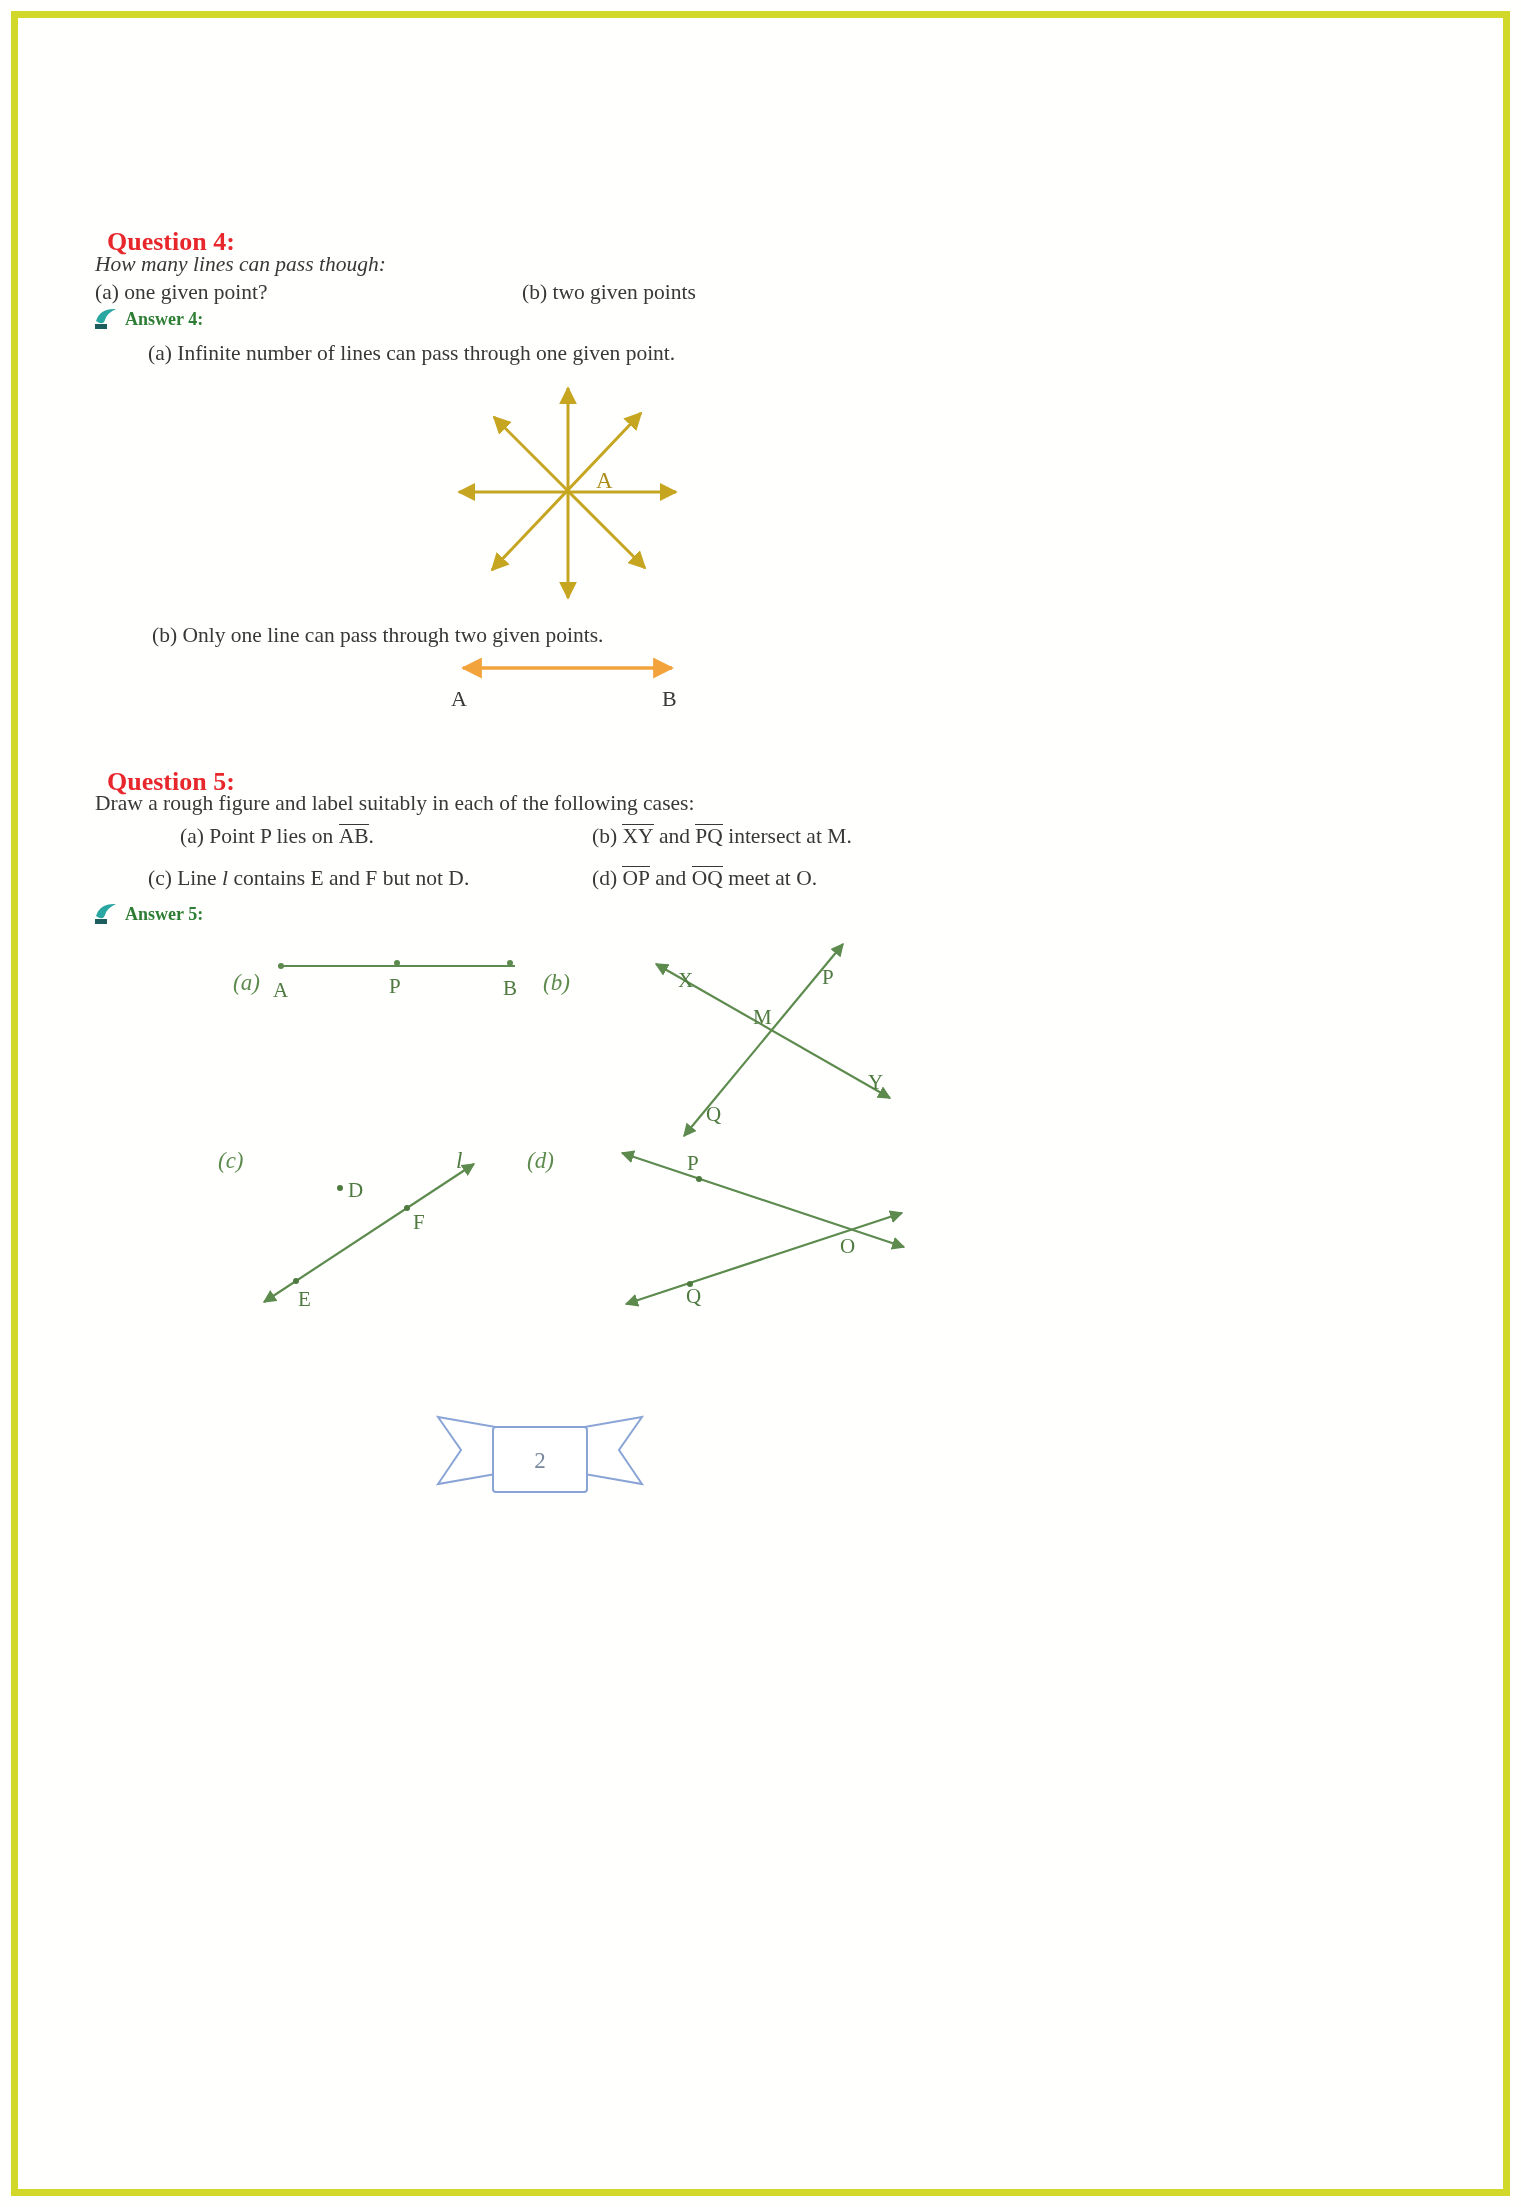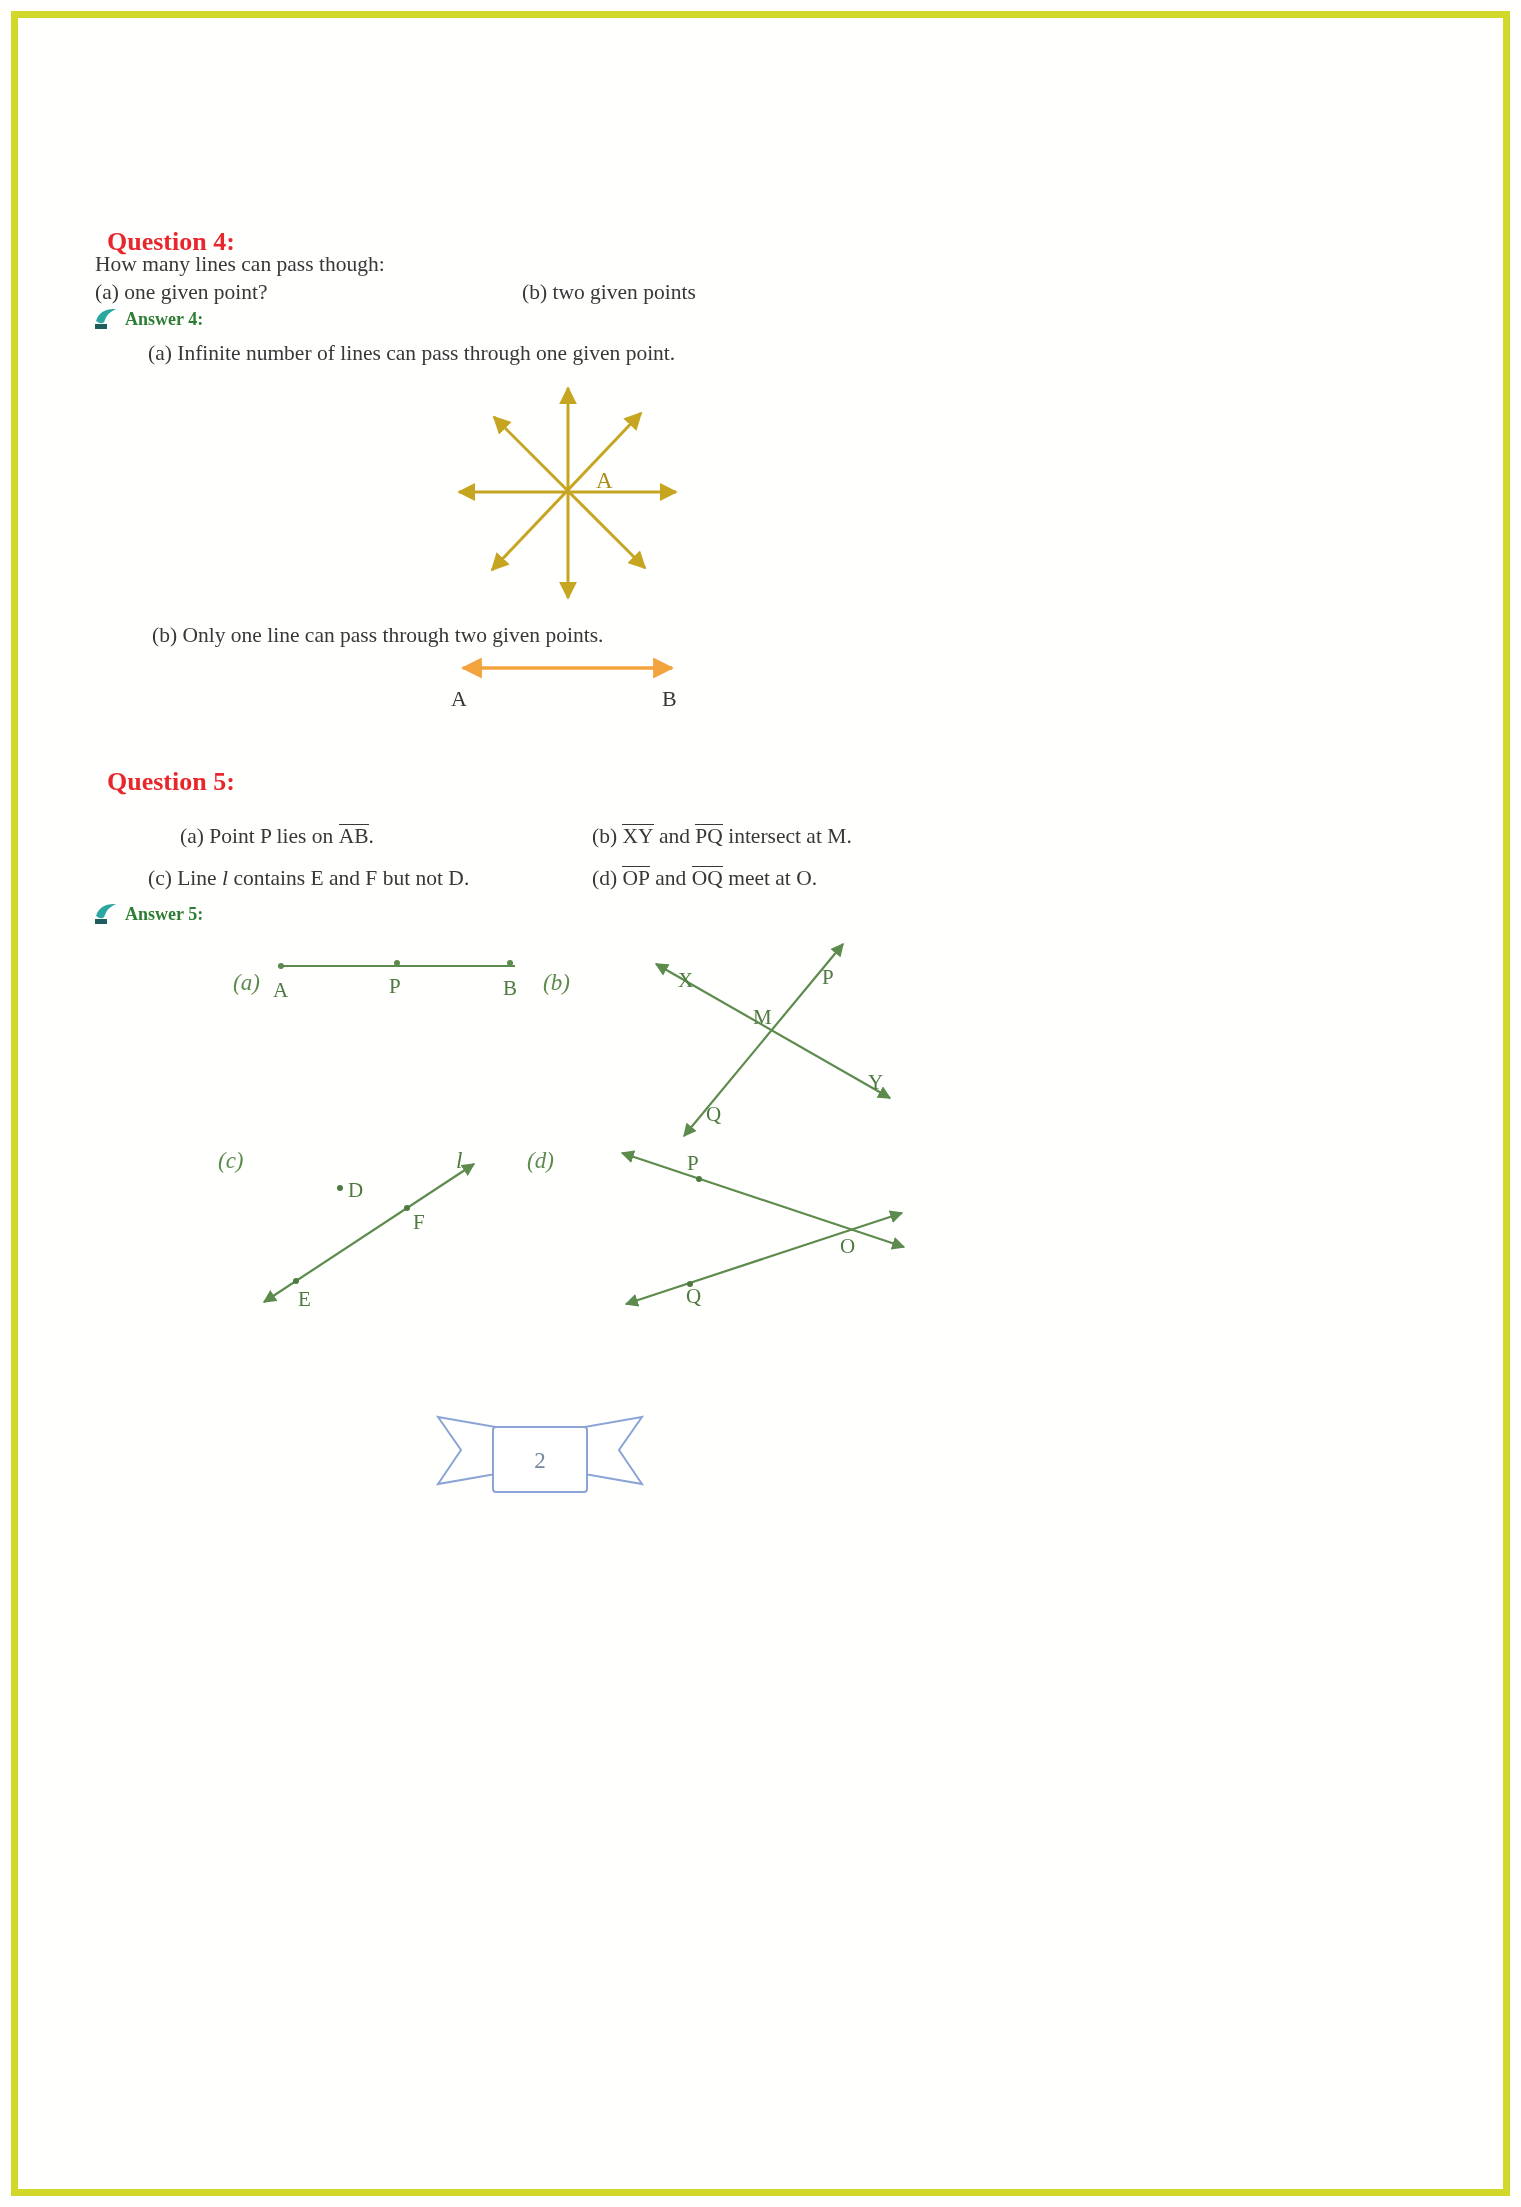--- a/index.html
+++ b/index.html
@@ -20,38 +20,39 @@
   .it { font-style:italic; }
   svg.layer { position:absolute; left:0; top:0; }
 </style>
 </head>
 <body>
 
 <div class="page">
   <div class="frame"></div>
 
   <p class="qhead" style="left:95px; top:215px;">Question 4:</p>
-  <p class="txt" style="left:95px; top:252px;">How many lines can pass though:</p>
+  <p class="txt" style="left:95px; top:252px;font-style:italic;">How many lines can pass though:</p>
   <p class="txt" style="left:95px; top:280px;text-align:center;">(a) one given point?</p>
   <p class="txt" style="left:522px; top:280px;">(b) two given points</p>
 
   <div class="arow" style="left:93px; top:305px;">
     <span style="display:inline-block;width:26px;height:28px;">
       <svg width="26" height="28" viewBox="0 0 26 28">
         <path d="M3,16 Q7,3 23,4 Q14,8 12,15 Q10,21 3,16 Z" fill="#2aa7a0"></path>
         <rect x="2" y="19" width="12" height="5" fill="#1c5e5e"></rect>
       </svg>
     </span>
     <span class="ahead">Answer 4:</span>
   </div>
 
   <p class="txt" style="left:148px; top:341px;">(a) Infinite number of lines can pass through one given point.</p>
   <p class="txt" style="left:152px; top:623px;">(b) Only one line can pass through two given points.</p>
 
   <p class="qhead" style="left:95px; top:755px;">Question 5:</p>
+  <p class="txt" style="left:95px; top:791px;">Draw a rough figure and label suitably in each of the following cases:</p>
 
   <p class="txt" style="left:148px; top:824px;margin-left:32px;"><span>(a) Point P lies on </span><span class="bar">AB</span><span>.</span></p>
 
   <p class="txt" style="left:592px; top:824px;"><span>(b) </span><span class="bar">XY</span><span> and </span><span class="bar">PQ</span><span> intersect at M.</span></p>
 
   <p class="txt" style="left:148px; top:866px;"><span>(c) Line </span><span class="it">l</span><span> contains E and F but not D.</span></p>
 
   <p class="txt" style="left:592px; top:866px;"><span>(d) </span><span class="bar">OP</span><span> and </span><span class="bar">OQ</span><span> meet at O.</span></p>
 
   <div class="arow" style="left:93px; top:900px;">

